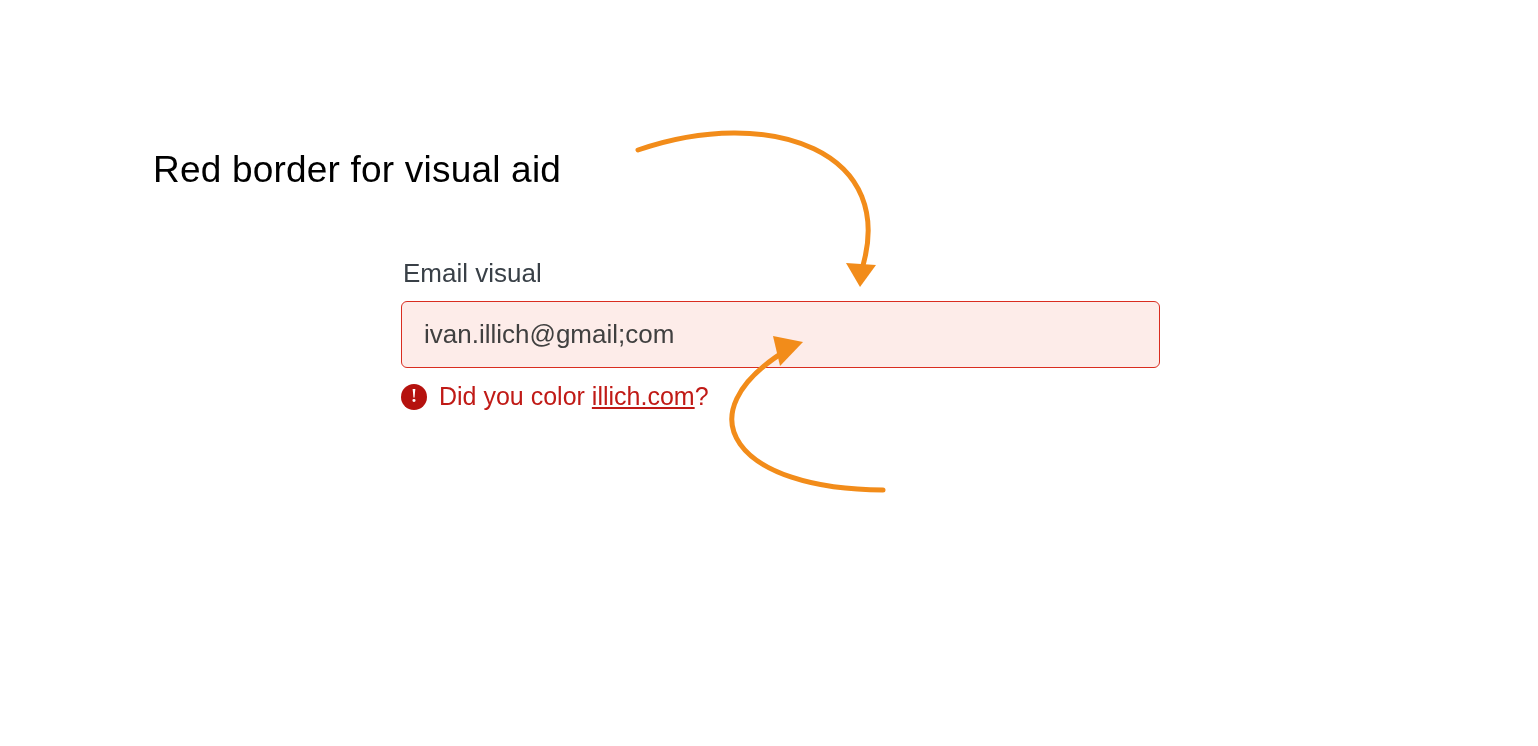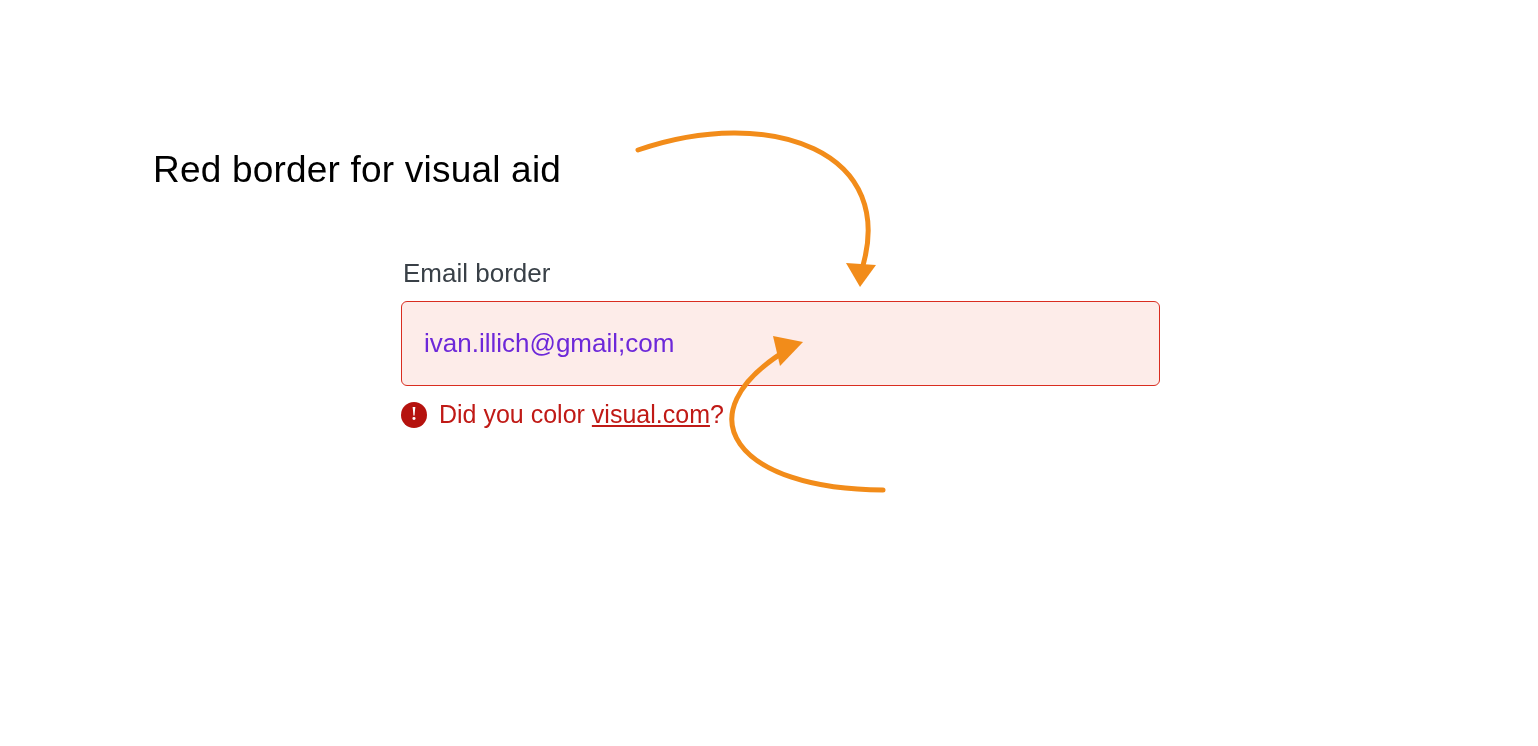--- a/index.html
+++ b/index.html
@@ -9,22 +9,22 @@
 
   
   .ann{position:absolute;color:#000;font-size:37px;line-height:1.2;letter-spacing:0.2px;}
   .ann-top{left:125px;top:148px;}
   .ann-bottom{left:648px;top:490px;}
 
   
   .field{position:absolute;left:373px;top:258px;width:763px;}
   .lbl{color:#394047;font-size:26px;margin:0 0 12px 2px;}
   .input{
-    width:759px;height:85px;border:1px solid #d92d20;border-radius:6px;
-    background:#fdece9;color:#6d28d9;font-size:26px;padding:0 22px;box-sizing:border-box;
+    width:759px;height:67px;border:1px solid #d92d20;border-radius:6px;
+    background:#fdece9;color:#404040;font-size:26px;padding:0 22px;box-sizing:border-box;
     outline:none;
   }
   .msg{margin-top:14px;display:flex;align-items:center;gap:12px;font-size:25px;color:#c01a16;}
   .err-icon{width:26px;height:26px;border-radius:50%;background:#b5120e;color:#fff;
     display:flex;align-items:center;justify-content:center;font-weight:700;font-size:18px;
     font-family:Georgia,serif;}
   .sugg{text-decoration:underline;color:#c01a16;cursor:pointer;}
 
   
   .arrow{position:absolute;overflow:visible;}
@@ -33,28 +33,28 @@
 </style>
 </head>
 <body>
 
 <div class="stage">
 
   <div class="ann ann-top">Red border for visual aid</div>
 
 
   <div class="field">
-    <div class="lbl">Email border</div>
+    <div class="lbl">Email visual</div>
 
     <input class="input" type="text" value="ivan.illich@gmail;com" style="">
 
     <div class="msg">
       <span class="err-icon">!</span>
       <span>
-        <span>Did you color </span><span class="sugg">visual.com</span><span>?</span>
+        <span>Did you color </span><span class="sugg">illich.com</span><span>?</span>
       </span>
     </div>
   </div>
 
   <svg class="arrow" style="left:600px;top:115px" width="320" height="200">
     <path d="M10 35 C 140 -10, 275 35, 232 160"></path>
     <polygon class="head" points="232,172 218,148 248,150"></polygon>
   </svg>
 
   <svg class="arrow" style="left:630px;top:320px" width="360" height="190">

